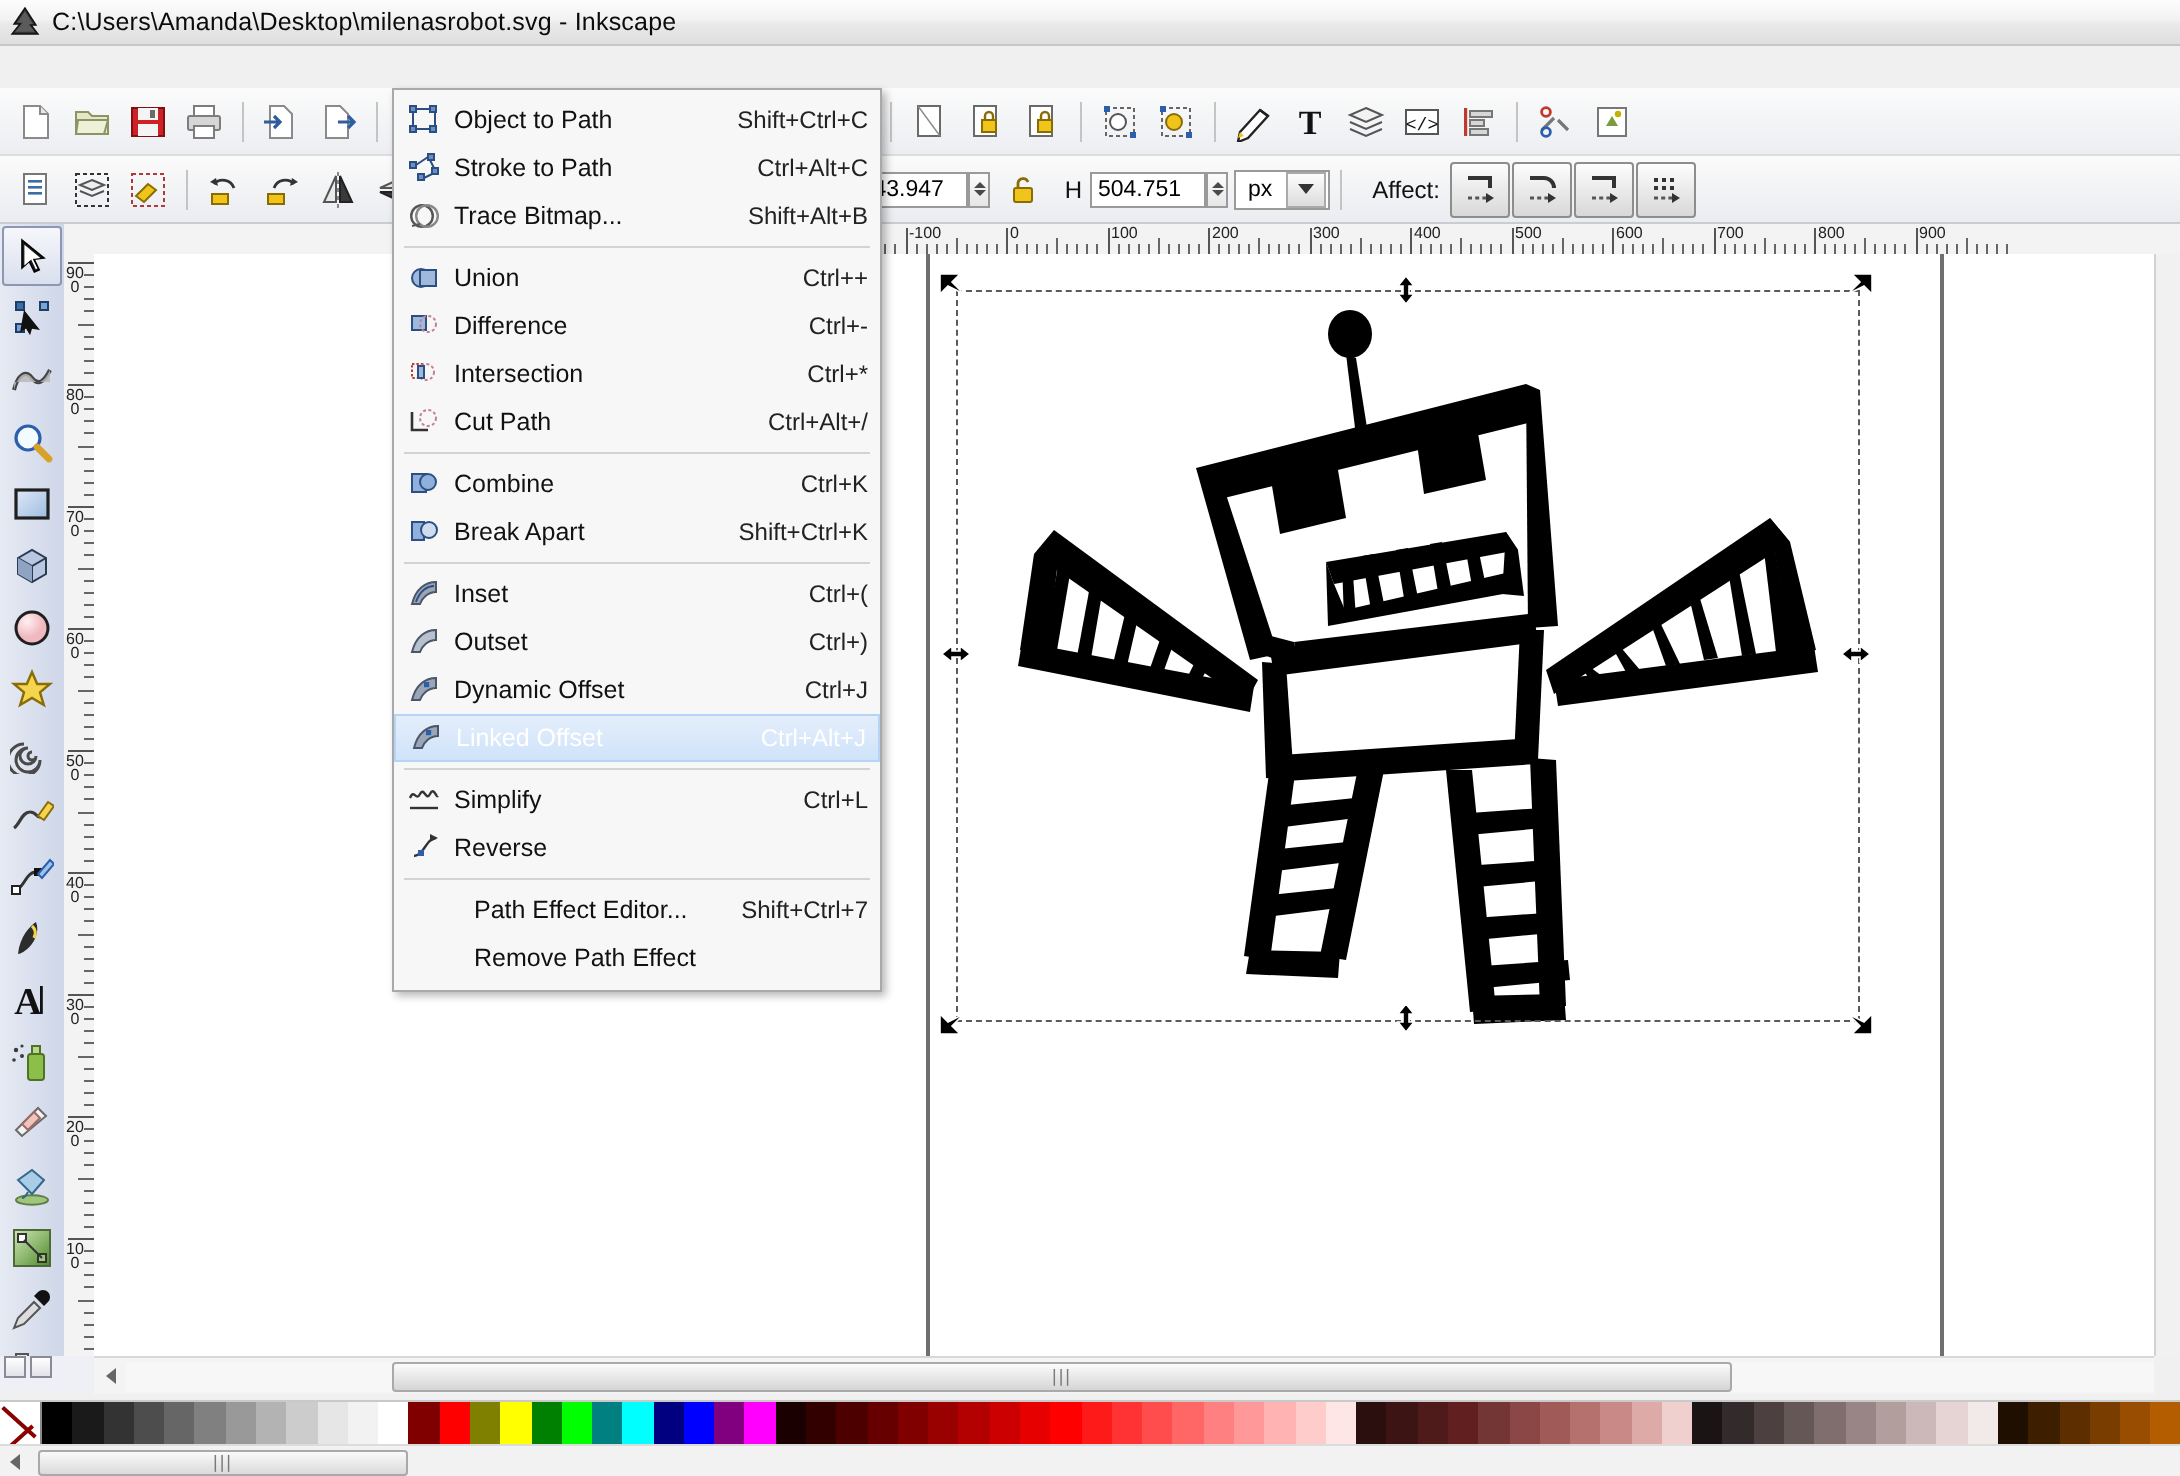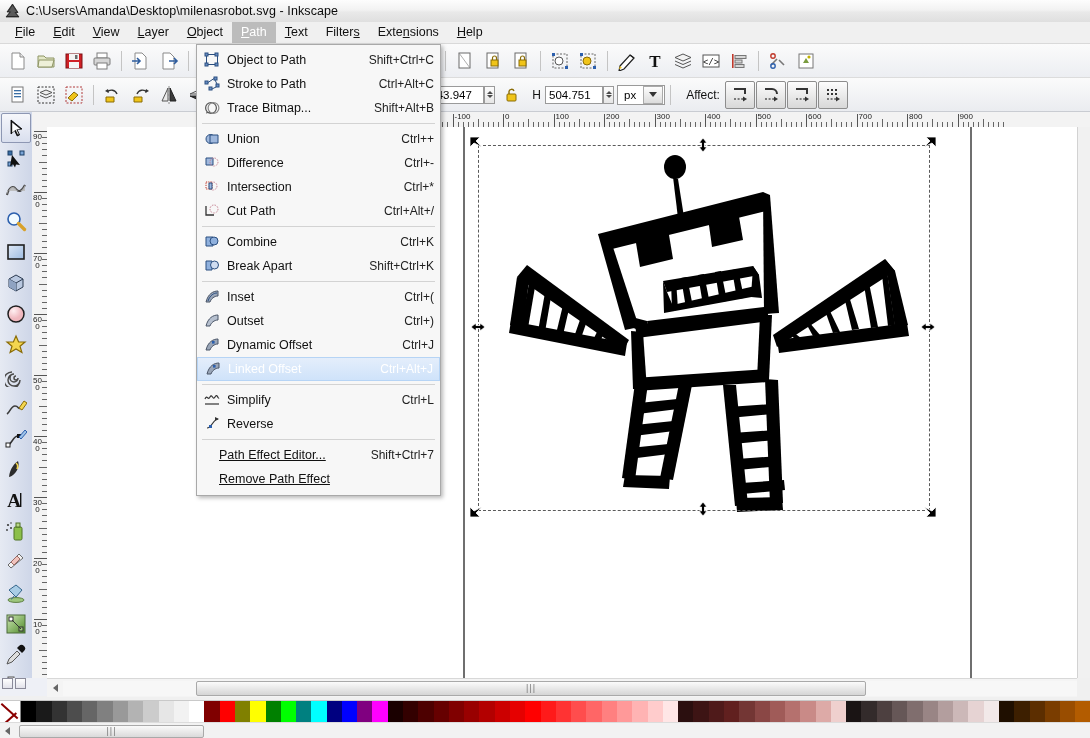--- a/index.html
+++ b/index.html
@@ -191,49 +191,37 @@
   }
   .menu .row{
     height:24px;display:flex;align-items:center;position:relative;padding:0 6px 0 4px;box-sizing:border-box;
   }
   .menu .row.hl{background:linear-gradient(to bottom,#e4eefb,#cfe3fa);border:1px solid #b6d4f5;color:#fff;}
   .menu .icon{width:22px;height:20px;flex:0 0 auto;display:flex;align-items:center;justify-content:center;margin-right:4px;}
   .menu .label{font-size:12.5px;color:#111;flex:1 1 auto;white-space:nowrap;}
   .menu .row.hl .label,.menu .row.hl .accel{color:#ffffff;}
   .menu .accel{font-size:12px;color:#222;white-space:nowrap;margin-left:12px;}
   .menu .divider{height:1px;background:#d3d3d3;margin:3px 5px;}
-  .menu .row.noicon .label{margin-left:18px;text-decoration:underline;}
+  .menu .row.noicon .label{margin-left:36px;}
 </style>
 </head>
 <body>
 
 <div class="app">
 
   <div class="titlebar">
     <div class="appicon">
       <svg width="17" height="17" viewBox="0 0 17 17">
         <path d="M8.5 1 L3 9 L6 9 L2 14 L15 14 L11.5 9.5 L14 9.5 Z" fill="#333" stroke="#111" stroke-width="0.7"></path>
         <path d="M8.5 2.6 L4.6 8.4 L7.3 8.4 L3.6 12.9 L13.4 12.9 L10.3 9.1 L12.6 9.1 Z" fill="#5b5b5b"></path>
       </svg>
     </div>
     <div class="title">C:\Users\Amanda\Desktop\milenasrobot.svg - Inkscape</div>
   </div>
 
-  <div class="menubar">
-    <div class="mi"><u>F</u>ile</div>
-    <div class="mi"><u>E</u>dit</div>
-    <div class="mi"><u>V</u>iew</div>
-    <div class="mi"><u>L</u>ayer</div>
-    <div class="mi"><u>O</u>bject</div>
-    <div class="mi active"><u>P</u>ath</div>
-    <div class="mi"><u>T</u>ext</div>
-    <div class="mi">Filter<u>s</u></div>
-    <div class="mi">Exte<u>n</u>sions</div>
-    <div class="mi"><u>H</u>elp</div>
-  </div>
 
   <div class="toolbar1">
     <div class="tbtn">
       <svg width="20" height="20" viewBox="0 0 20 20">
           <path d="M4 2h8l4 4v12H4z" fill="#fff" stroke="#8a8a8a"></path>
           <path d="M12 2v4h4" fill="#e8e8e8" stroke="#8a8a8a"></path>
         </svg>
     </div>
     <div class="tbtn">
       <svg width="20" height="20" viewBox="0 0 20 20">

